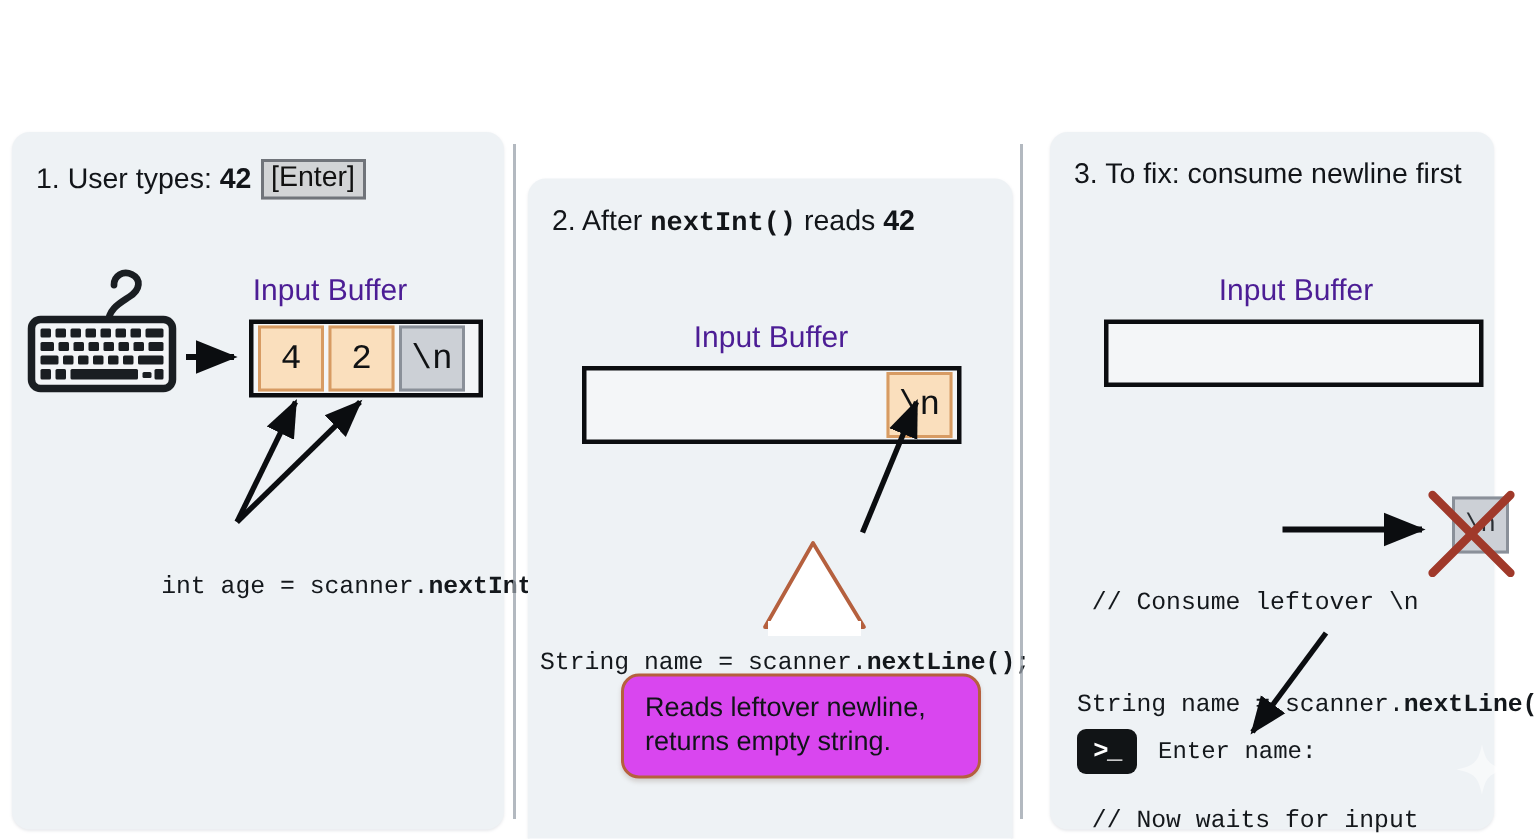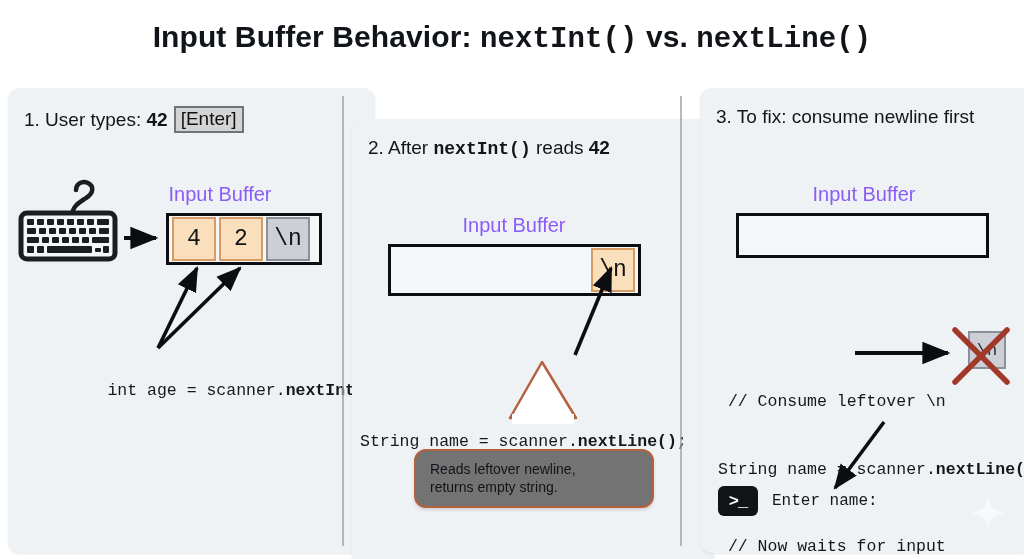--- a/index.html
+++ b/index.html
@@ -21,21 +21,20 @@
     white-space:nowrap;
   }
   .title .mono{font-family:"Liberation Mono", monospace;font-weight:bold;font-size:29px;}
 
   
   .panel{
     position:absolute;top:88px;height:465px;
     background:#eef2f5;
     border-radius:12px;
     box-shadow:0 1px 2px rgba(120,130,145,.18);
-    padding-left:39px;
   }
   #panel1{left:8px;width:328px;}
   #panel2{left:352px;width:323px;margin-top:31px;}
   #panel3{left:700px;width:296px;}
 
   .divider{
     position:absolute;top:96px;height:450px;width:2px;
     background:#9aa1ab;opacity:.75;
   }
   #div1{left:342px;}
@@ -55,21 +54,21 @@
     padding:0px 5px 1px 5px;
     margin-left:6px;
     font-size:19px;
     color:#111;
     vertical-align:1px;
     line-height:1.15;
   }
 
   .buffer-label{
     position:absolute;
-    font-size:20px;color:#8b5cf6;text-align:center;white-space:nowrap;
+    font-size:20px;color:#4c1d95;text-align:center;white-space:nowrap;
   }
 
   .buffer-box{
     position:absolute;
     border:3px solid #0b0d10;
     background:#f4f6f8;
     box-sizing:border-box;
     display:flex;align-items:center;
   }
 
@@ -90,26 +89,26 @@
     white-space:pre;
     line-height:1.55;
   }
   .code b{font-weight:bold;}
 
   svg.overlay{position:absolute;left:0;top:0;width:1024px;height:559px;pointer-events:none;}
 
   
   .bubble{
     position:absolute;
-    background:#737373;
+    background:#d946ef;
     border:2.5px solid #b5603e;
     border-radius:12px;
     box-shadow:0 2px 3px rgba(130,110,100,.25);
     padding:9px 14px 10px 14px;
-    font-size:14px;color:#111418;line-height:1.3;
+    font-size:18px;color:#111418;line-height:1.3;
     white-space:pre-line;
   }
 
   
   .terminal-chip{
     position:absolute;
     width:40px;height:30px;
     background:#111416;border-radius:6px;
     display:flex;align-items:center;justify-content:center;
     color:#fff;font-family:"Liberation Mono", monospace;
@@ -130,23 +129,20 @@
     display:flex;align-items:center;justify-content:center;
     font-family:"Liberation Mono", monospace;font-size:17px;color:#2a2e33;
     box-sizing:border-box;
   }
 </style>
 </head>
 <body>
 
 <div class="page">
 
-  <div class="title">
-    <span>Input Buffer Behavior: </span><span class="mono">nextInt()</span><span> vs. </span><span class="mono">nextLine()</span>
-  </div>
 
   <div class="panel" id="panel1">
     <div class="panel-heading">
       <span>1. User types: </span><span class="b">42</span><span class="enter-key">[Enter]</span>
     </div>
 
     <div class="buffer-label" style="left:122px;top:95px;width:180px;">Input Buffer</div>
 
     <div class="buffer-box" style="left:158px;top:125px;width:156px;height:52px;padding:0 3px;gap:3px;">
       <div class="cell peach">4</div>

